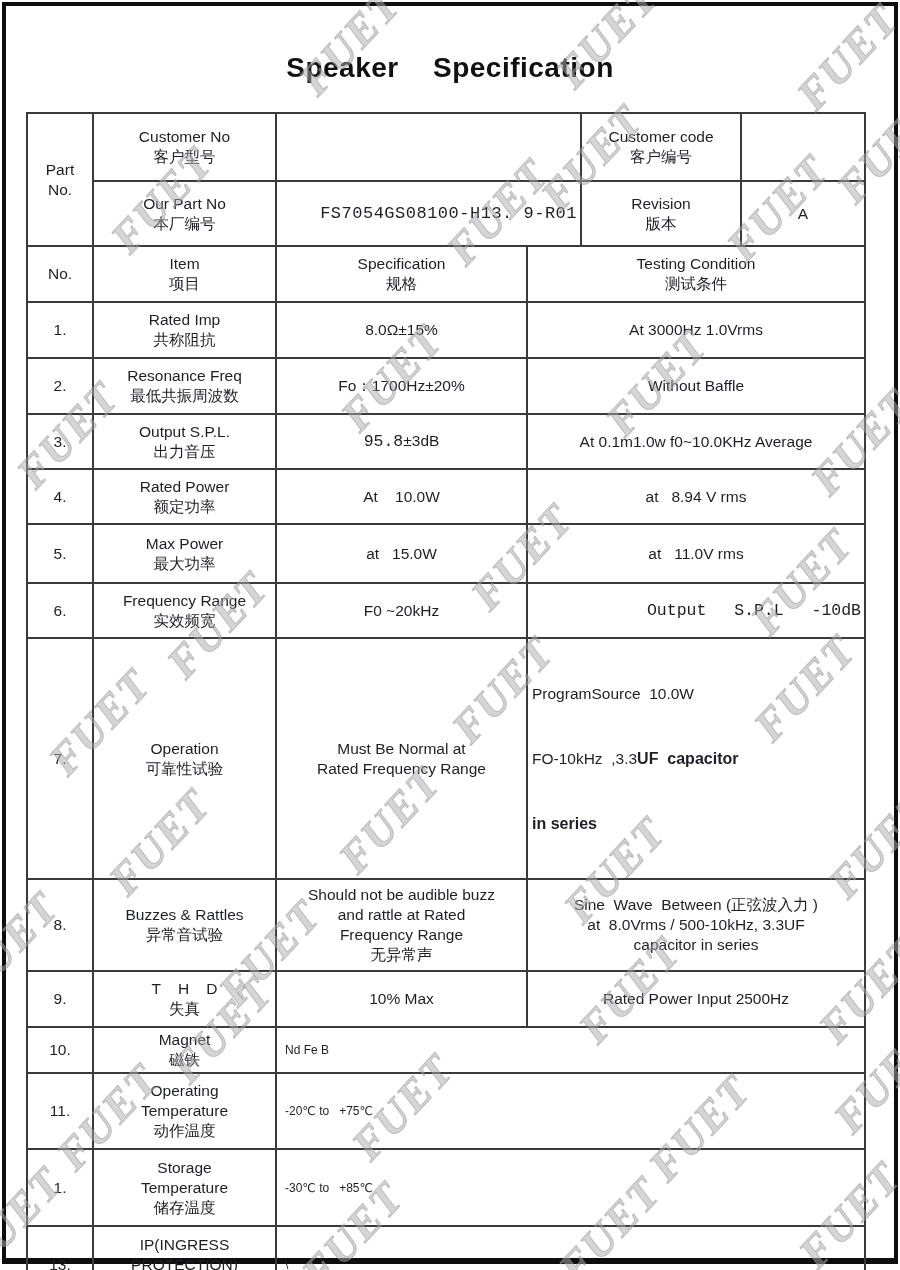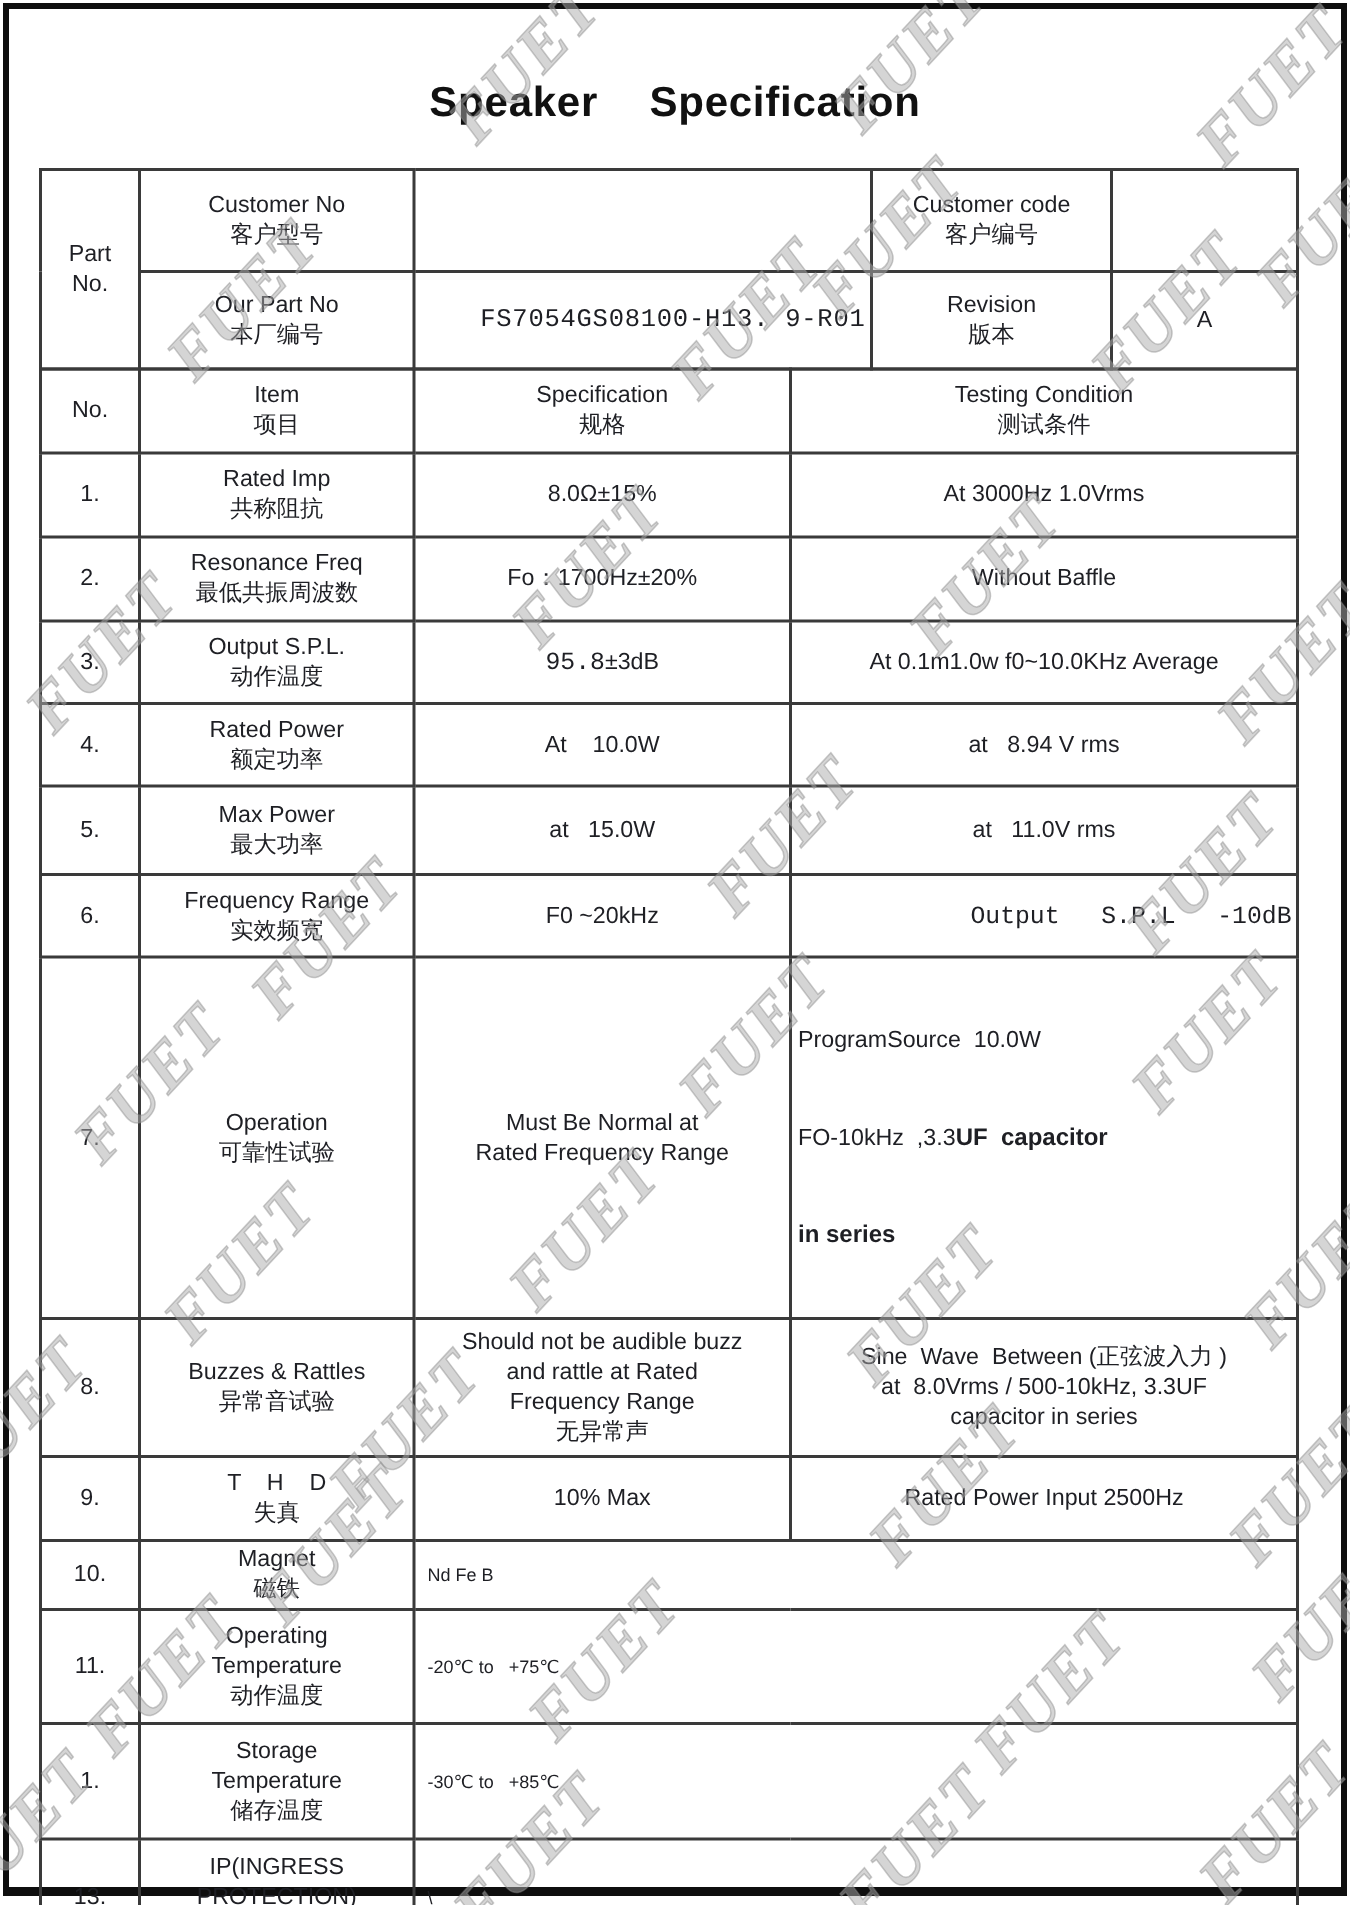--- a/index.html
+++ b/index.html
@@ -163,21 +163,21 @@
     <tr style="height:56px">
       <td>2.</td>
       <td>Resonance Freq
 最低共振周波数</td>
       <td>Fo：1700Hz±20%</td>
       <td>Without Baffle</td>
     </tr>
     <tr style="height:55px">
       <td>3.</td>
       <td>Output S.P.L.
-动作温度</td>
+出力音压</td>
       <td><span class="serif spec-serif">95.8</span><span>±3dB</span></td>
       <td>At 0.1m1.0w f0~10.0KHz Average</td>
     </tr>
     <tr style="height:55px">
       <td>4.</td>
       <td>Rated Power
 额定功率</td>
       <td>At    10.0W</td>
       <td>at   8.94 V rms</td>
     </tr>

